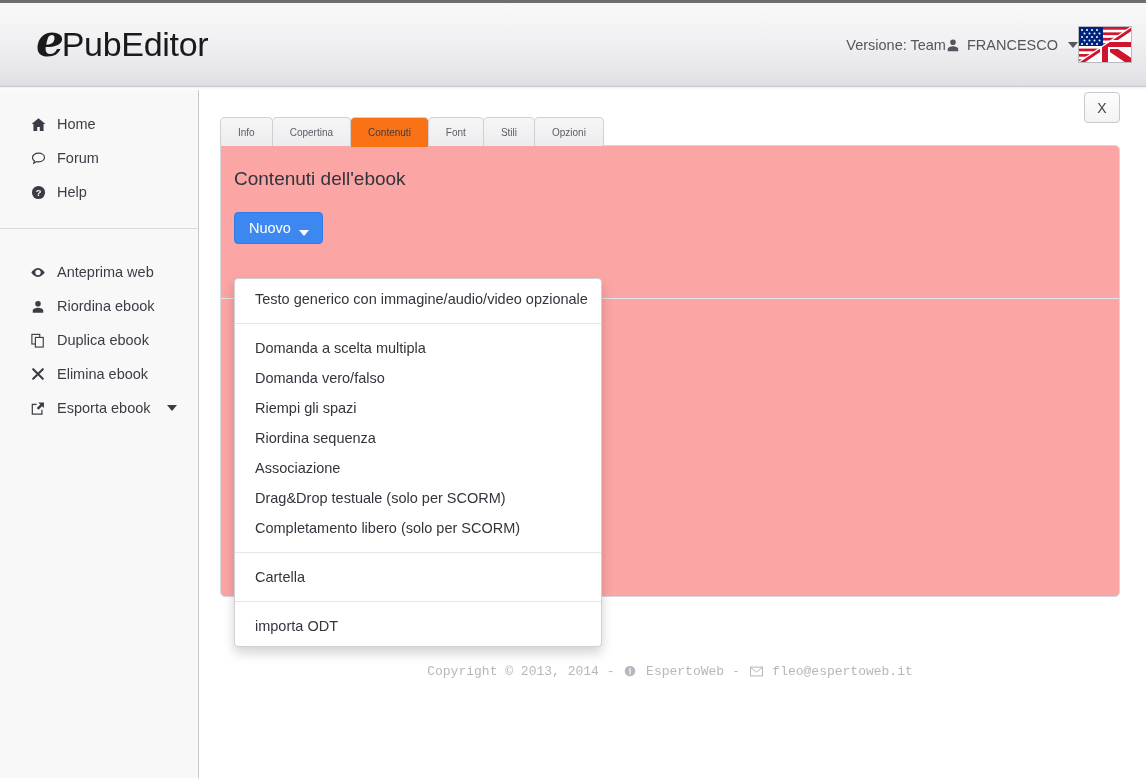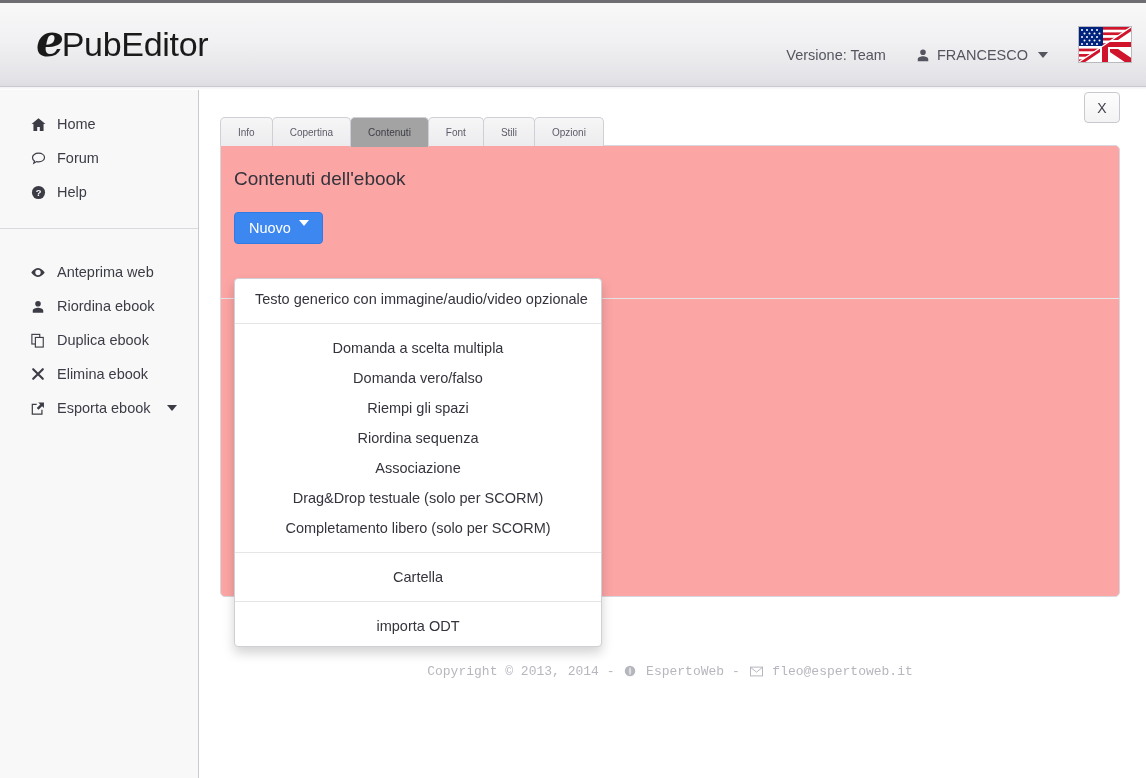--- a/index.html
+++ b/index.html
@@ -43,22 +43,21 @@
     font-size: 44px;
     font-weight: 700;
     line-height: 0.7;
     margin-right: -2px;
   }
   .logo .pub { font-weight: 400; }
   .logo .editor { font-weight: 400; }
 
   .header-right {
     display: flex;
-    align-items: flex-end;
-    gap: 30px;
+    align-items: center;
     color: #5a5a66;
     font-size: 14.5px;
   }
   .hdr-version { white-space: nowrap; color: #55555f; }
   .hdr-user {
     display: flex; align-items: center; gap: 7px;
     color: #55555f; white-space: nowrap; cursor: pointer;
   }
   .hdr-user .uicon { display: inline-flex; }
   .caret-down {
@@ -116,21 +115,21 @@
     border-bottom: none;
     border-radius: 5px 5px 0 0;
     padding: 9px 17px 8px 17px;
     font-size: 10px;
     color: #5b5b68;
     margin-right: -1px;
     cursor: pointer;
     position: relative;
   }
   .tab.active {
-    background: #a3a3a3;
+    background: #f97316;
     color: #3c3c46;
     padding-bottom: 9px;
     margin-bottom: -1px;
     z-index: 4;
     border-color: #cfcfd5;
   }
 
   .panel {
     border: 1px solid #d7d7dc;
     border-radius: 0 5px 5px 5px;
@@ -143,21 +142,21 @@
   .panel-title {
     font-size: 19px;
     color: #33333c;
     font-weight: 400;
     margin: 0 0 0 13px;
     padding: 0;
   }
   .btn-new {
     margin: 22px 0 0 13px;
     display: inline-flex;
-    align-items: flex-start;
+    align-items: flex-end;
     gap: 7px;
     background: #3d88f0;
     color: #ffffff;
     font-size: 14.5px;
     border: 1px solid #2f7ae4;
     border-radius: 4px;
     padding: 7px 13px 7px 14px;
     cursor: pointer;
   }
   .btn-new .caret-down { border-top-color: #ffffff; margin-left: 1px; }
@@ -188,21 +187,20 @@
     position: absolute;
     left: 13px;
     top: 132px;
     width: 368px;
     background: #ffffff;
     border: 1px solid #cfcfd4;
     border-radius: 4px;
     box-shadow: 0 6px 12px rgba(0,0,0,0.175);
     padding: 5px 0;
     z-index: 5;
-    text-align: center;
   }
   .dd-item {
     padding: 5px 20px 5px 20px;
     font-size: 14.5px;
     color: #34343d;
     line-height: 20px;
     white-space: nowrap;
     cursor: pointer;
   }
   .dd-sep { height: 1px; background: #e5e5e5; margin: 9px 0; }

